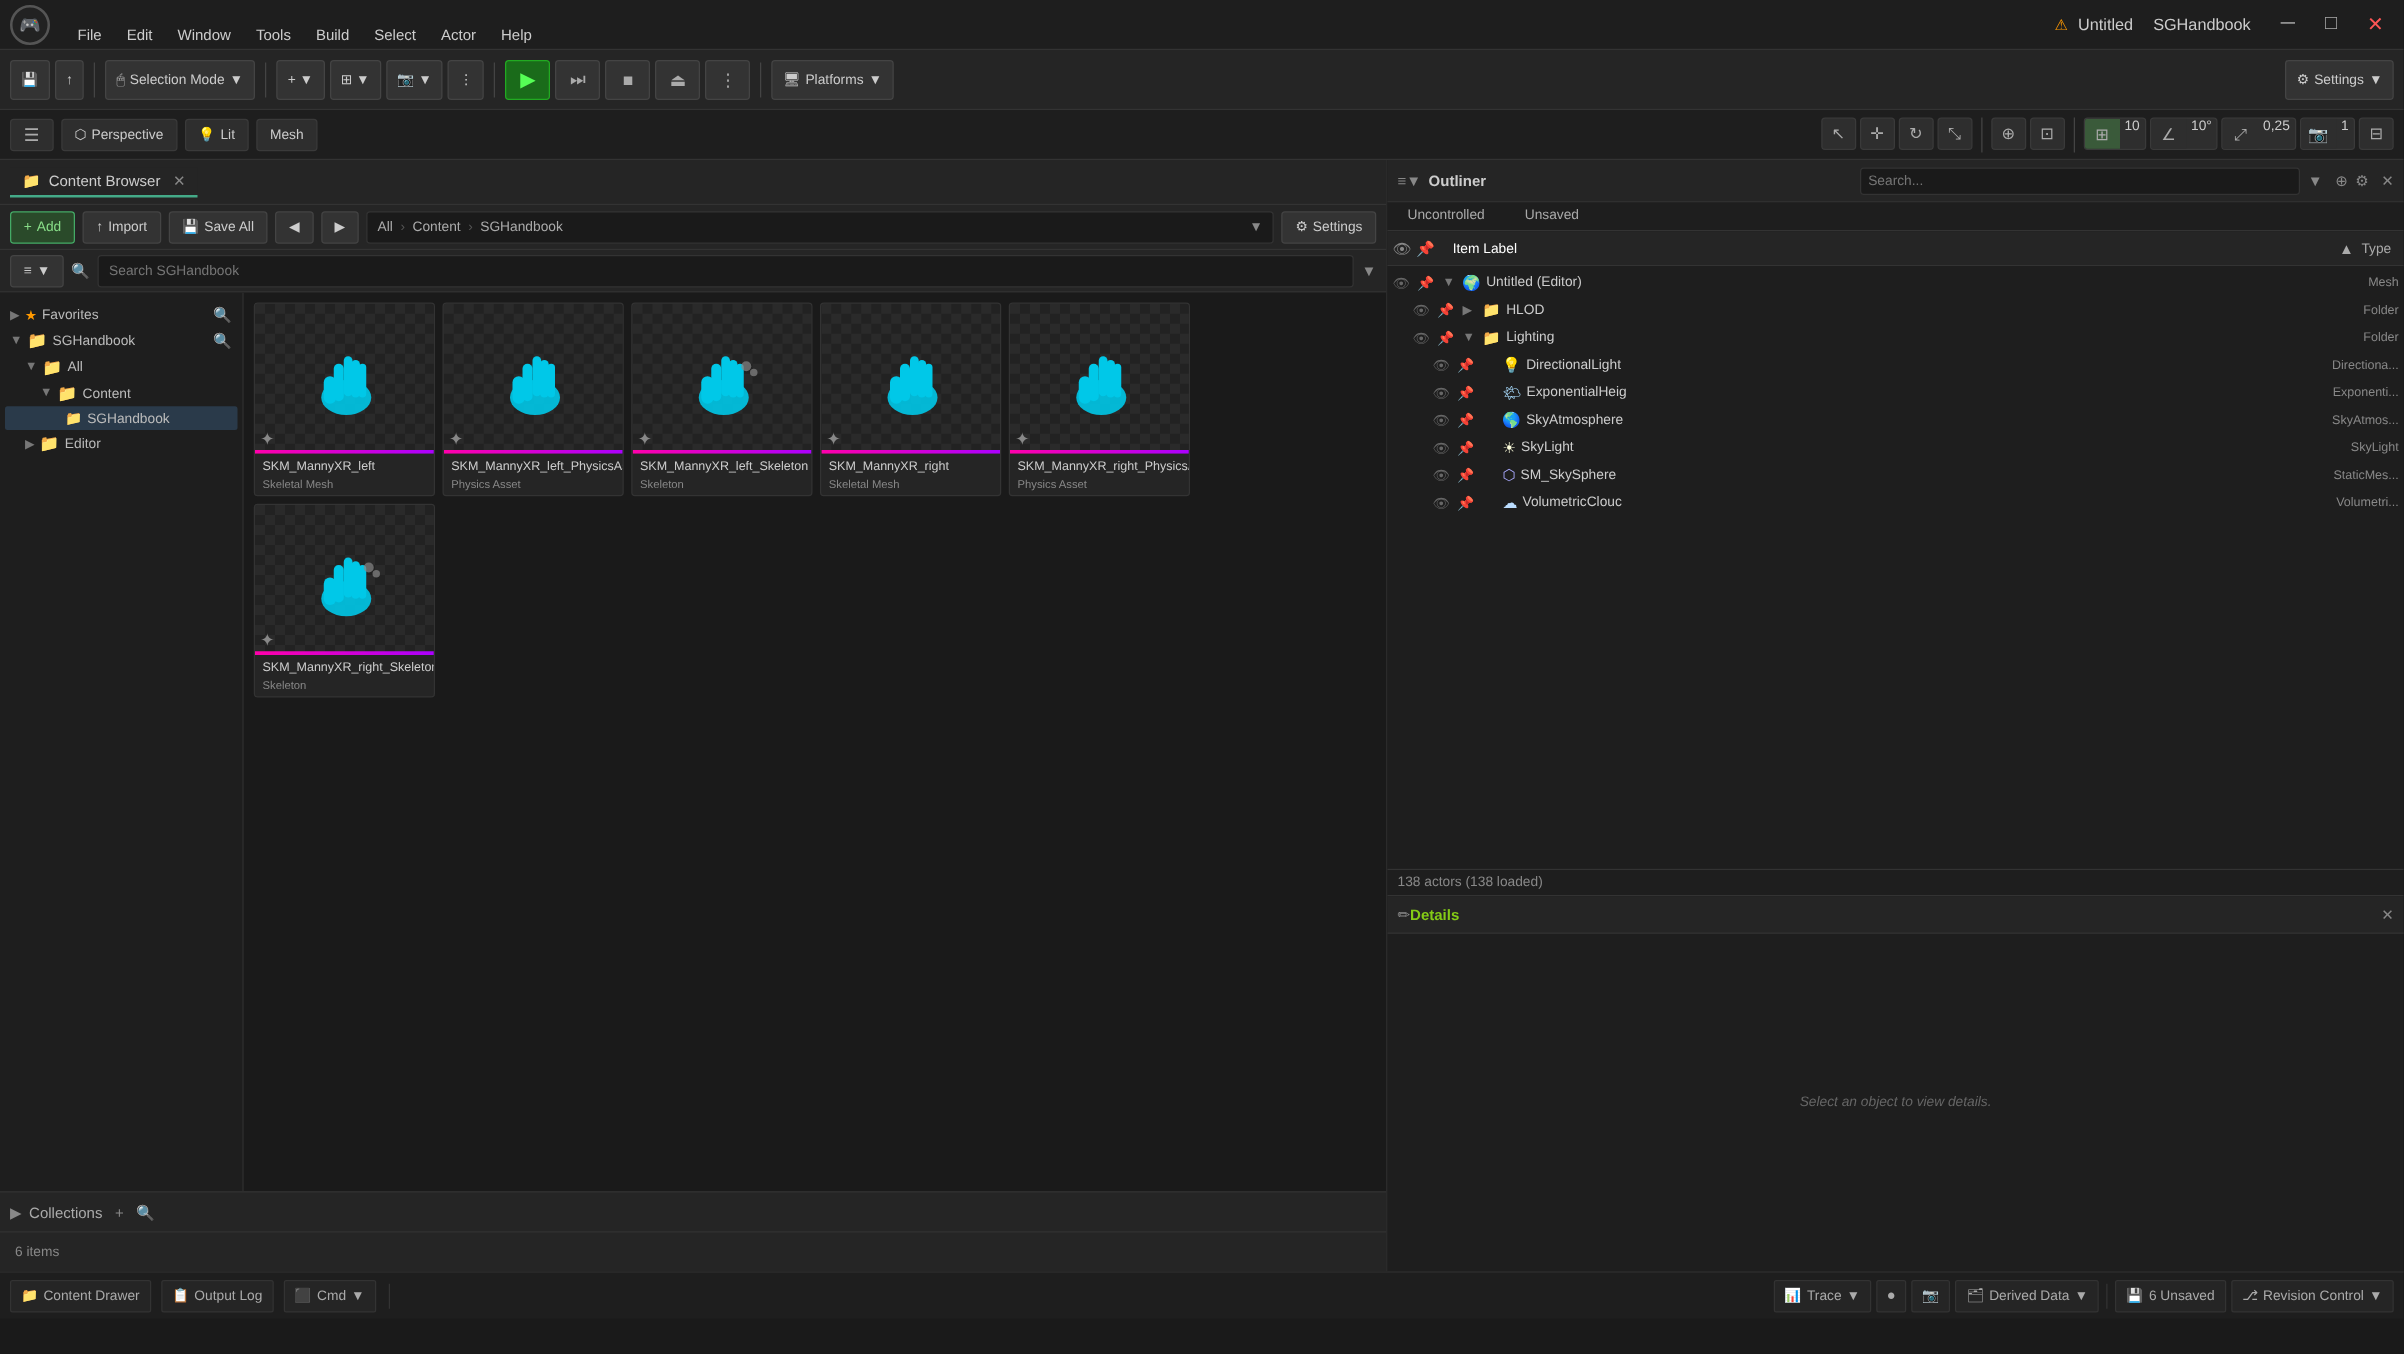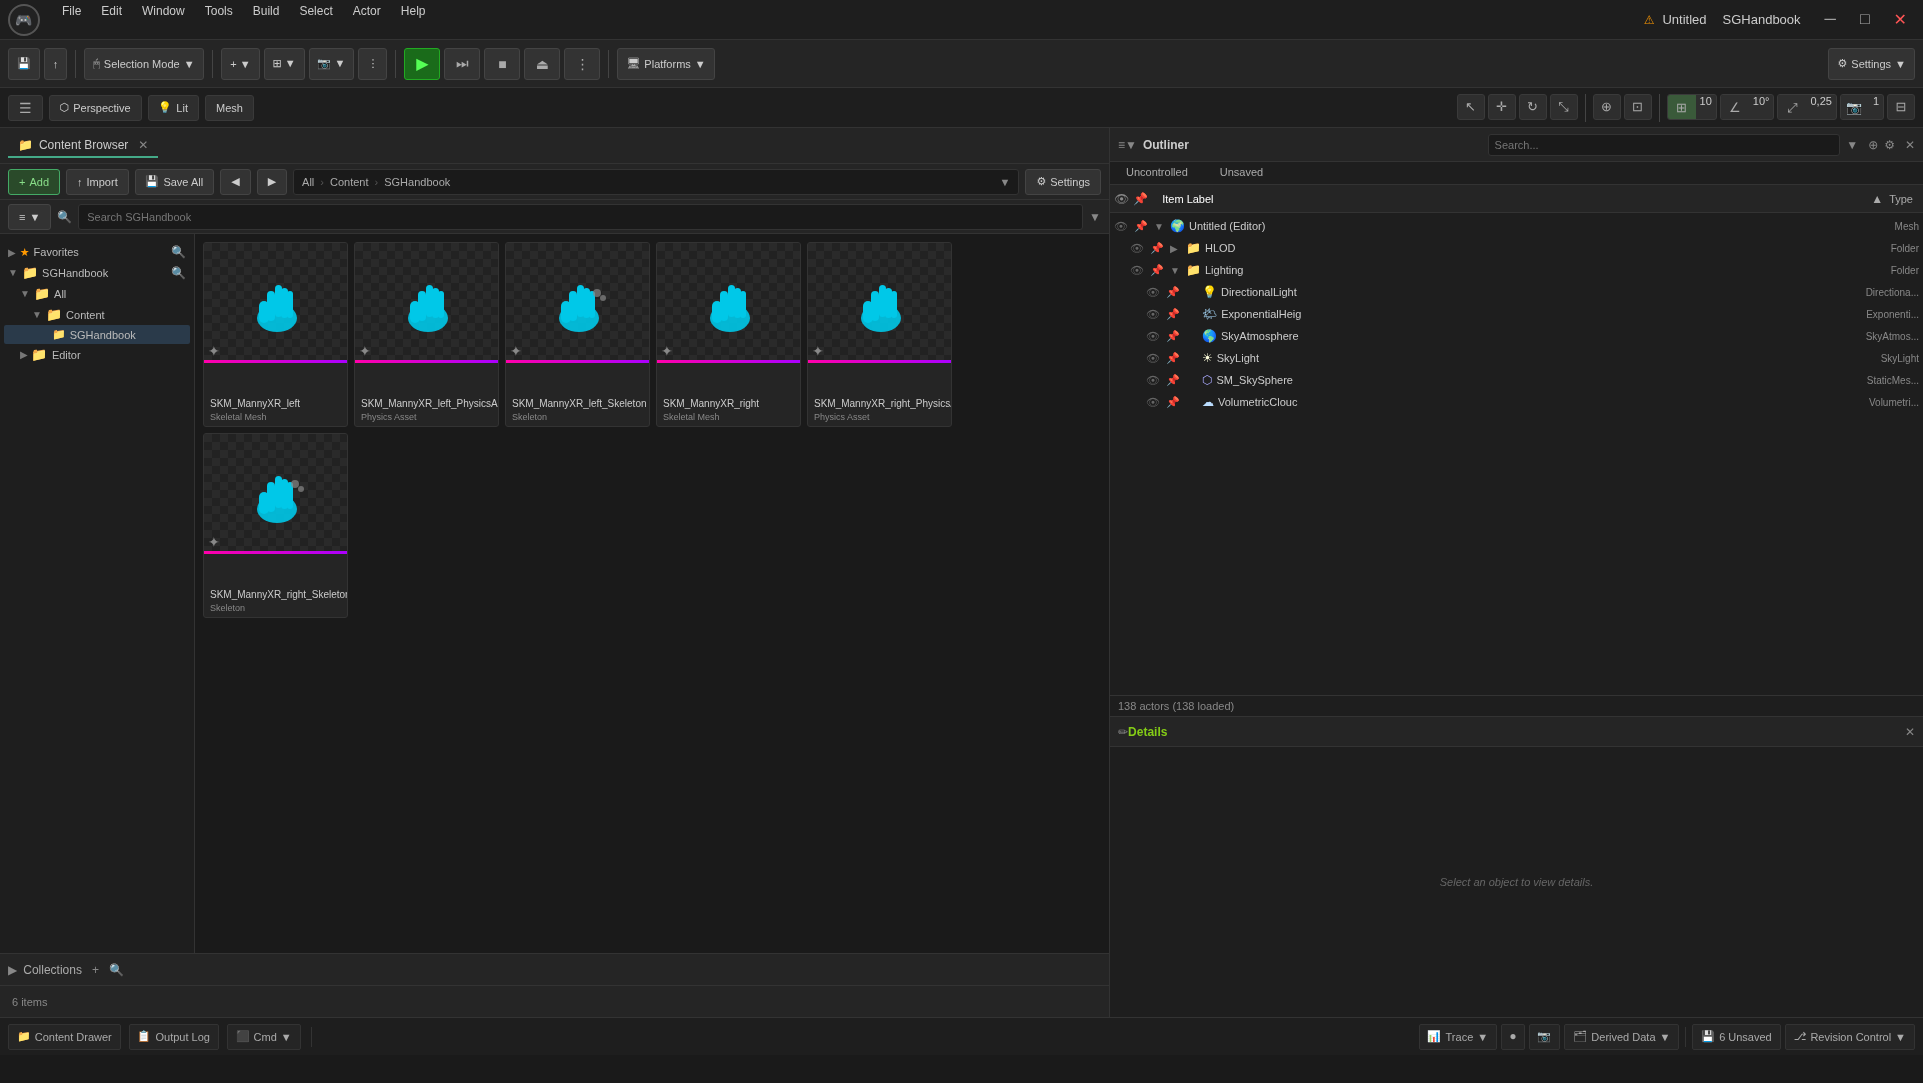--- a/index.html
+++ b/index.html
@@ -56,21 +56,21 @@
     .tree-indent { padding-left: 16px; }
     .tree-indent2 { padding-left: 28px; }
     .tree-indent3 { padding-left: 44px; }
     #cb-grid { flex: 1; padding: 8px; overflow-y: auto; background: #1a1a1a; }
     .asset-grid { display: flex; flex-wrap: wrap; gap: 6px; }
     .asset-card { width: 145px; background: #252525; border: 1px solid #333; border-radius: 3px; cursor: pointer; overflow: hidden; }
     .asset-thumb { width: 145px; height: 120px; background: #1a1a1a; display: flex; align-items: center; justify-content: center; position: relative; overflow: hidden; }
     .checker { background-image: repeating-conic-gradient(#222 0% 25%, #2a2a2a 0% 50%); background-size: 16px 16px; width: 100%; height: 100%; display: flex; align-items: center; justify-content: center; }
     .asset-thumb .star { position: absolute; bottom: 4px; left: 4px; color: #888; font-size: 14px; }
     .asset-thumb .pink-bar { position: absolute; bottom: 0; left: 0; right: 0; height: 3px; background: linear-gradient(90deg, #f0a, #a0f); }
-    .asset-info { padding: 4px 6px; margin-top: 30px; }
+    .asset-info { padding: 4px 6px; }
     .asset-name { color: #ccc; font-size: 10px; font-weight: 500; line-height: 1.3; }
     .asset-type { color: #888; font-size: 9px; margin-top: 2px; }
     .hand-svg { width: 80px; height: 80px; }
     #cb-footer { background: #252525; height: 32px; border-top: 1px solid #333; display: flex; align-items: center; padding: 0 12px; text-align: center; }
     #cb-footer span { color: #888; font-size: 11px; }
 
     
     #collections-bar { display: flex; align-items: center; background: #252525; height: 32px; padding: 0 8px; border-top: 1px solid #333; gap: 6px; }
 
     
@@ -115,21 +115,21 @@
 
     .hamburger-icon { font-size: 14px; color: #aaa; cursor: pointer; }
 
     .vp-number { font-size: 11px; color: #ccc; padding: 0 4px; }
   </style>
 </head>
 <body>
 
 <div id="titlebar">
   <div class="logo">🎮</div>
-  <div class="menu-bar" style="flex:1;display:flex;align-items:flex-start;background:transparent;height:100%;">
+  <div class="menu-bar" style="flex:1;display:flex;align-items:flex-end;background:transparent;height:100%;">
     <span class="menu-item">File</span>
     <span class="menu-item">Edit</span>
     <span class="menu-item">Window</span>
     <span class="menu-item">Tools</span>
     <span class="menu-item">Build</span>
     <span class="menu-item">Select</span>
     <span class="menu-item">Actor</span>
     <span class="menu-item">Help</span>
   </div>
   <div style="display:flex;align-items:center;gap:8px;margin-right:16px;">

